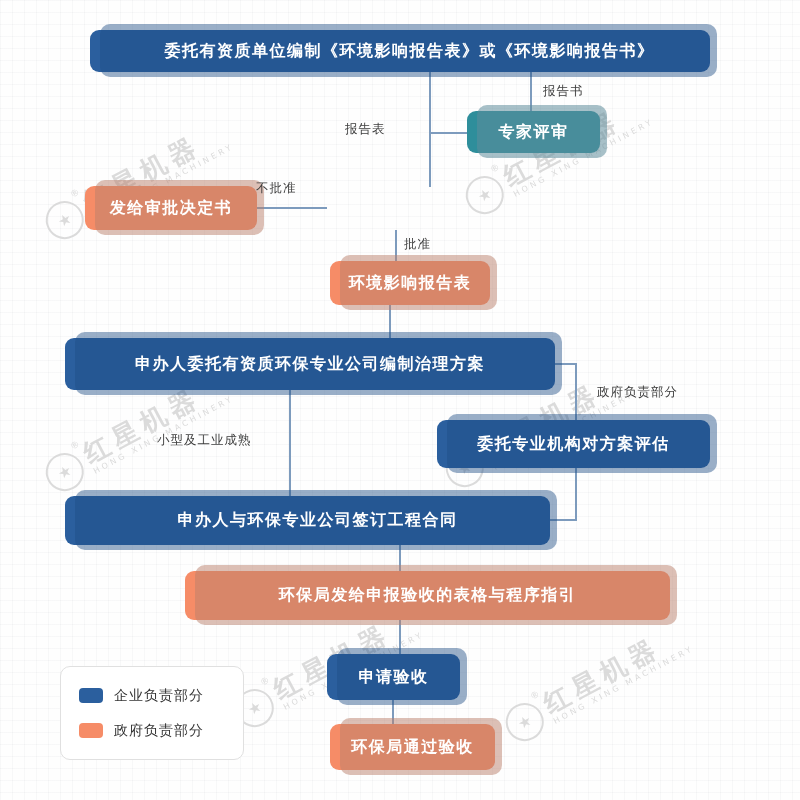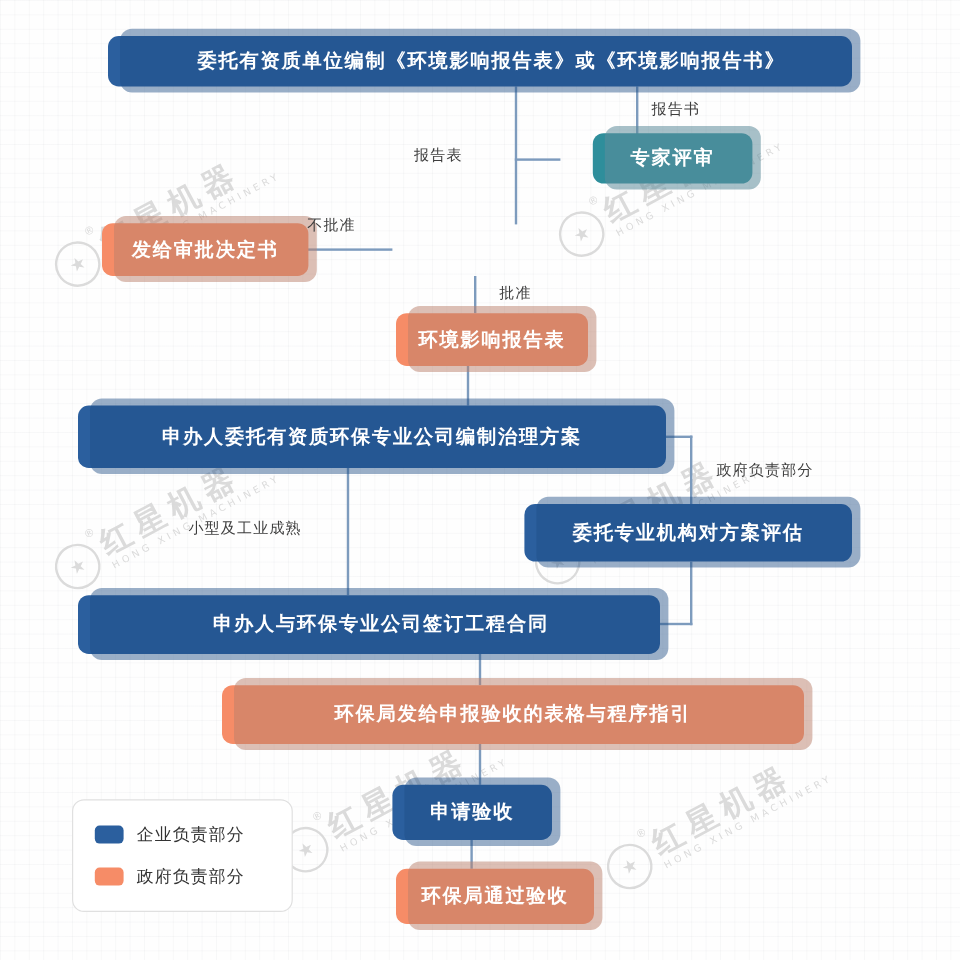--- a/index.html
+++ b/index.html
@@ -24,21 +24,21 @@
     color:#fff; font-weight:bold; font-size:16px; letter-spacing:1.5px;
     text-align:center; border-radius:9px; z-index:3;
     padding:0 6px;
   }
   .node::before {
     content:""; position:absolute; z-index:-1; border-radius:10px;
     top:-6px; left:10px; right:-7px; bottom:-5px;
   }
   .blue   { background:#2b5f9e; } .blue::before   { background:rgba(32,78,132,0.45); }
   .orange { background:#f68c67;margin-left:20px; } .orange::before { background:rgba(186,128,108,0.5); }
-  .teal   { background:#2e8e9b;margin-left:27px; } .teal::before   { background:rgba(95,140,155,0.55); }
+  .teal   { background:#2e8e9b; } .teal::before   { background:rgba(95,140,155,0.55); }
   .line { position:absolute; background:#7d9bbd; z-index:1; }
   .elabel {
     position:absolute; font-size:12.5px; color:#3d3d3d;
     letter-spacing:1px; z-index:4; white-space:nowrap;
   }
   .legend {
     position:absolute; left:60px; top:666px; width:184px; height:94px;
     background:#fff; border:1px solid #e0e0e0; border-radius:10px;
     display:flex; flex-direction:column; justify-content:center; gap:17px;
     padding-left:18px; z-index:5;
@@ -138,21 +138,21 @@
   <div class="line" style="left:289px; top:390px; width:2px;  height:106px;"></div>
   <div class="line" style="left:575px; top:468px; width:2px;  height:53px;"></div>
   <div class="line" style="left:550px; top:519px; width:27px; height:2px;"></div>
   <div class="line" style="left:399px; top:545px; width:2px;  height:26px;"></div>
   <div class="line" style="left:399px; top:620px; width:2px;  height:34px;"></div>
   <div class="line" style="left:392px; top:700px; width:2px;  height:24px;"></div>
 
   <div class="elabel" style="left:345px; top:121px;">报告表</div>
   <div class="elabel" style="left:543px; top:83px;">报告书</div>
   <div class="elabel" style="left:256px; top:180px;">不批准</div>
-  <div class="elabel" style="left:416px; top:236px;text-align:center;">批准</div>
+  <div class="elabel" style="left:404px; top:236px;text-align:center;">批准</div>
   <div class="elabel" style="left:597px; top:384px;">政府负责部分</div>
   <div class="elabel" style="left:157px; top:432px;">小型及工业成熟</div>
 
   <div class="node blue" style="left:90px;  top:30px;  width:620px; height:42px;padding-left:25px;">委托有资质单位编制《环境影响报告表》或《环境影响报告书》</div>
   <div class="node teal" style="left:467px; top:111px; width:133px; height:42px;">专家评审</div>
   <div class="node orange" style="left:65px;  top:186px; width:172px; height:44px;">发给审批决定书</div>
   <div class="node orange" style="left:310px; top:261px; width:160px; height:44px;">环境影响报告表</div>
   <div class="node blue" style="left:65px;  top:338px; width:490px; height:52px;">申办人委托有资质环保专业公司编制治理方案</div>
   <div class="node blue" style="left:437px; top:420px; width:273px; height:48px;">委托专业机构对方案评估</div>
   <div class="node blue" style="left:65px;  top:496px; width:485px; height:49px;padding-left:26px;">申办人与环保专业公司签订工程合同</div>

